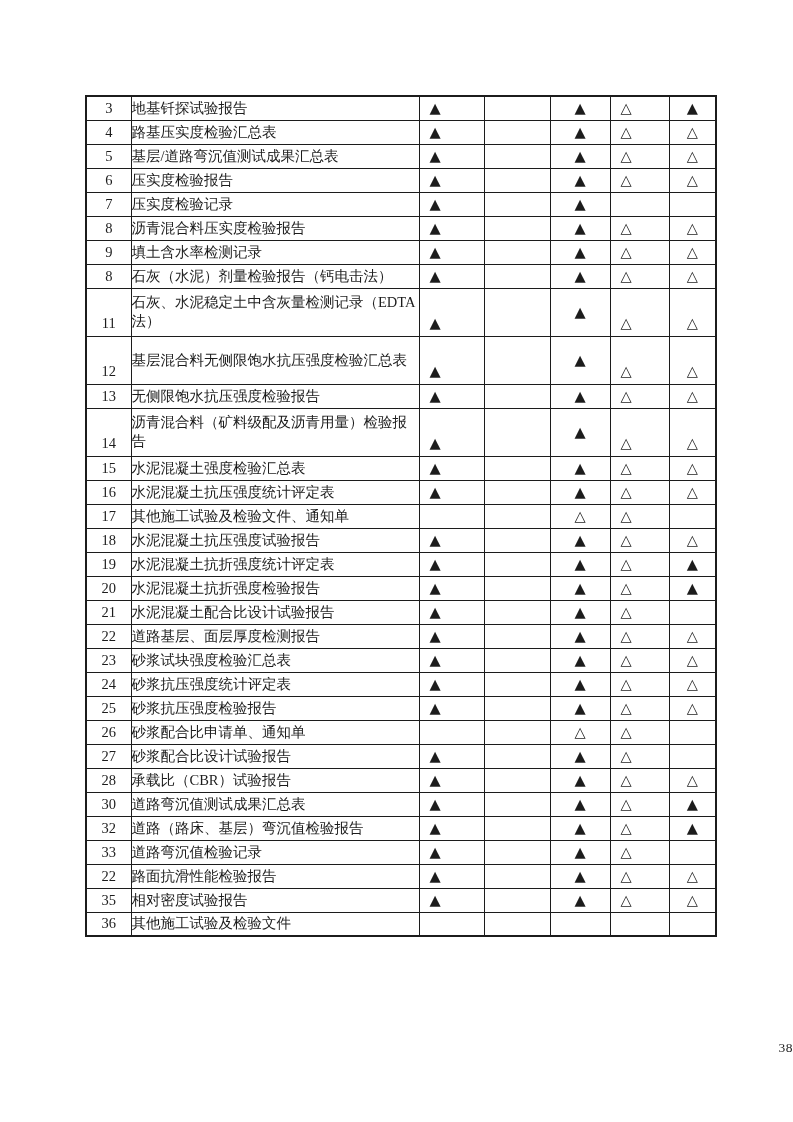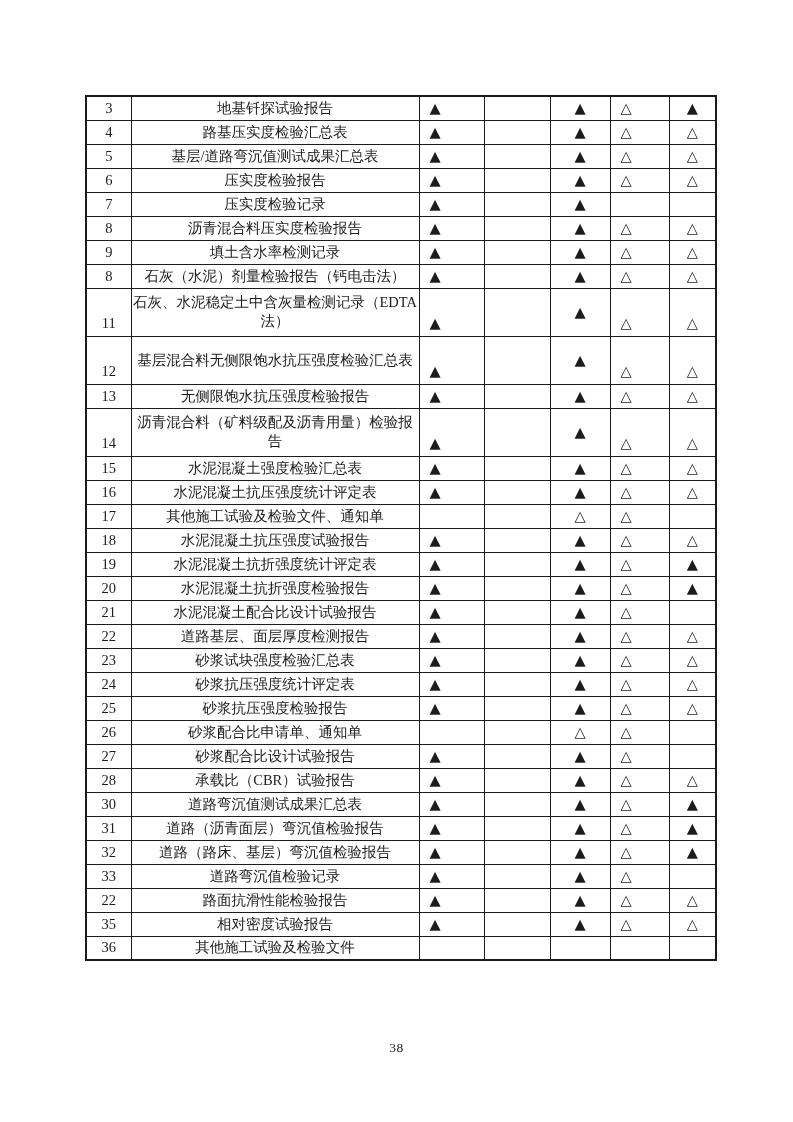--- a/index.html
+++ b/index.html
@@ -33,21 +33,21 @@
     overflow: hidden;
     padding: 0;
   }
   tr.row { height: 24px; }
   tr.row.tall { height: 48px; }
   td.num {
     text-align: center;
     font-size: 14px;
   }
   td.desc {
-    text-align: center;
+    text-align: left;
     padding: 1px 6px 1px 10px;
   }
   td.sym {
     font-family: "DejaVu Sans", sans-serif;
     font-size: 13px;
     text-align: center;
   }
   
   td.sym.c1, td.sym.c4 {
     text-align: left;
@@ -55,21 +55,21 @@
   }
   
   tr.tall td.num,
   tr.tall td.sym { vertical-align: bottom; padding-bottom: 3px; }
   tr.tall td.sym.c3 { vertical-align: middle; padding-bottom: 0; }
   .page-num {
     position: absolute;
     top: 1040px;
     left: 0;
     width: 100%;
-    text-align: center;
+    text-align: right;
     font-size: 13.5px;
     letter-spacing: 0.5px;
   }
 </style>
 </head>
 <body>
 
 <div class="page">
 
   <table class="doc-table">
@@ -320,29 +320,20 @@
         <tr class="row">
     <td class="num">30</td>
     <td class="desc">道路弯沉值测试成果汇总表</td>
     <td class="sym c1">▲</td>
     <td class="sym c2"></td>
     <td class="sym c3">▲</td>
     <td class="sym c4">△</td>
     <td class="sym c5">▲</td>
   </tr>
         <tr class="row">
-    <td class="num">31</td>
-    <td class="desc">道路（沥青面层）弯沉值检验报告</td>
-    <td class="sym c1">▲</td>
-    <td class="sym c2"></td>
-    <td class="sym c3">▲</td>
-    <td class="sym c4">△</td>
-    <td class="sym c5">▲</td>
-  </tr>
-        <tr class="row">
     <td class="num">32</td>
     <td class="desc">道路（路床、基层）弯沉值检验报告</td>
     <td class="sym c1">▲</td>
     <td class="sym c2"></td>
     <td class="sym c3">▲</td>
     <td class="sym c4">△</td>
     <td class="sym c5">▲</td>
   </tr>
         <tr class="row">
     <td class="num">33</td>

